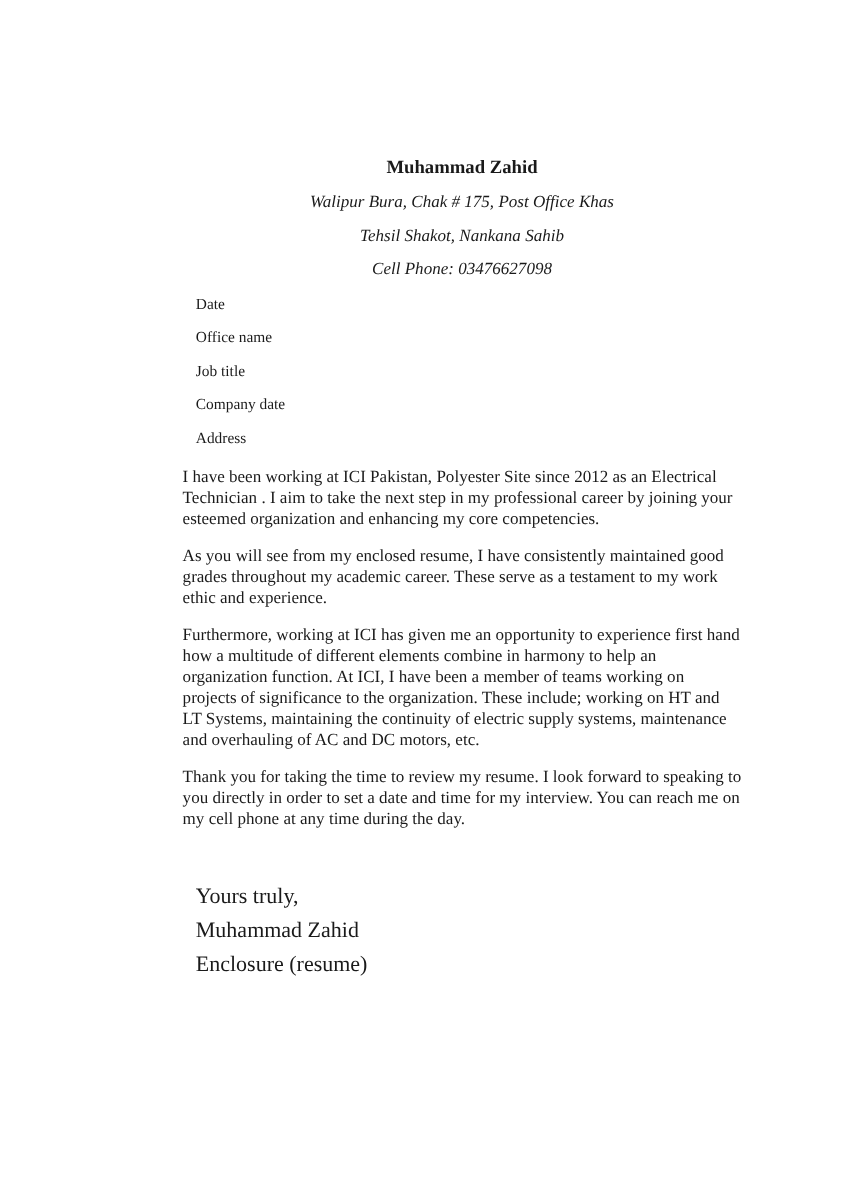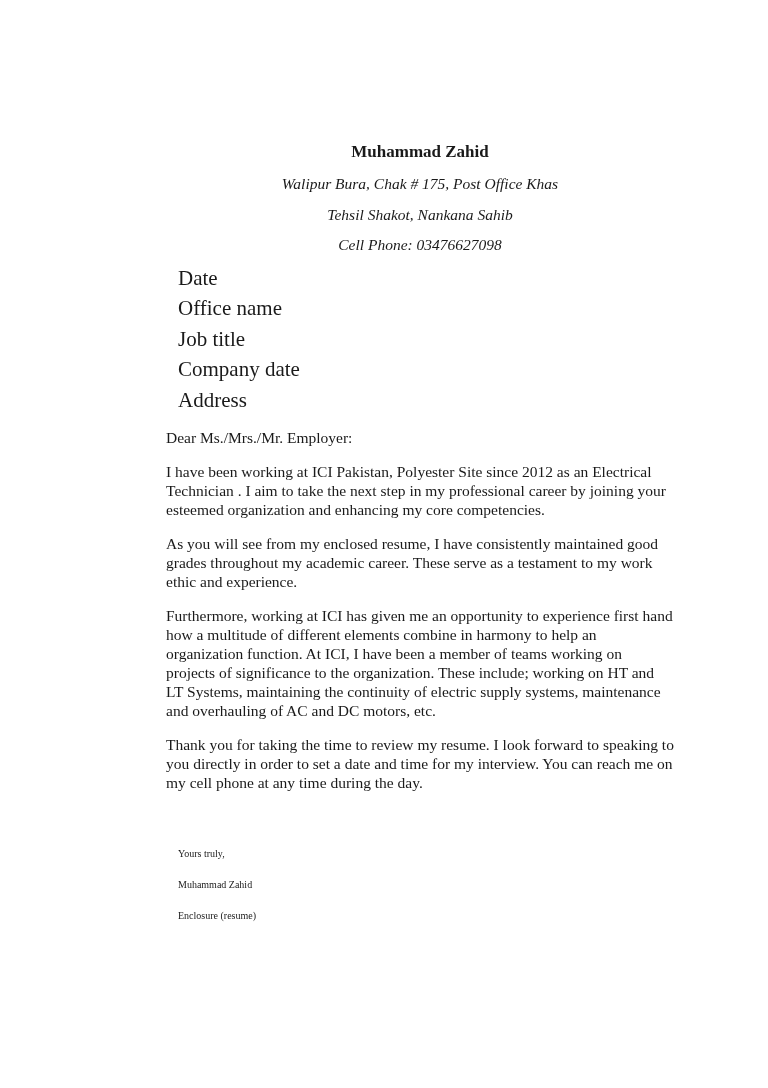--- a/index.html
+++ b/index.html
@@ -36,42 +36,42 @@
   }
   .header-line {
     font-size: 15.5px;
     line-height: 18.5px;
     font-style: italic;
   }
 
   
   .recipient-block {
     margin-top: 14px;
-    font-size: 21px;
+    font-size: 14px;
     line-height: 18.6px;
   }
 
   .salutation {
     margin-top: 19px;
     font-size: 15.5px;
     line-height: 19px;
   }
 
   .body-paragraph {
     margin-top: 15px;
     font-size: 15.5px;
     line-height: 19px;
     text-align: left;
   }
 
   .closing {
     margin-top: 52px;
   }
   .closing-line {
-    font-size: 10px;
+    font-size: 20px;
     line-height: 19px;
     margin-bottom: 12px;
   }
 </style>
 </head>
 <body>
 
 <div class="page">
 
   <header class="letter-header">
@@ -82,21 +82,20 @@
   </header>
 
   <div class="recipient-block">
     <div class="recipient-line">Date</div>
     <div class="recipient-line">Office name</div>
     <div class="recipient-line">Job title</div>
     <div class="recipient-line">Company date</div>
     <div class="recipient-line">Address</div>
   </div>
 
-  <p class="salutation">Dear Ms./Mrs./Mr. Employer:</p>
 
   <p class="body-paragraph">I have been working at ICI Pakistan, Polyester Site since 2012 as an Electrical Technician . I aim to take the next step in my professional career by joining your esteemed organization and enhancing my core competencies.</p>
 
   <p class="body-paragraph">As you will see from my enclosed resume, I have consistently maintained good grades throughout my academic career. These serve as a testament to my work ethic and experience.</p>
 
   <p class="body-paragraph">Furthermore, working at ICI has given me an opportunity to experience first hand how a multitude of different elements combine in harmony to help an organization function.  At ICI, I have been a member of teams working on projects of significance to the organization. These include; working on HT and LT Systems, maintaining the continuity of electric supply systems, maintenance and overhauling of AC and DC motors, etc.</p>
 
   <p class="body-paragraph">Thank you for taking the time to review my resume. I look forward to speaking to you directly in order to set a date and time for my interview.  You can reach me on my cell phone at any time during the day.</p>
 
   <div class="closing">

